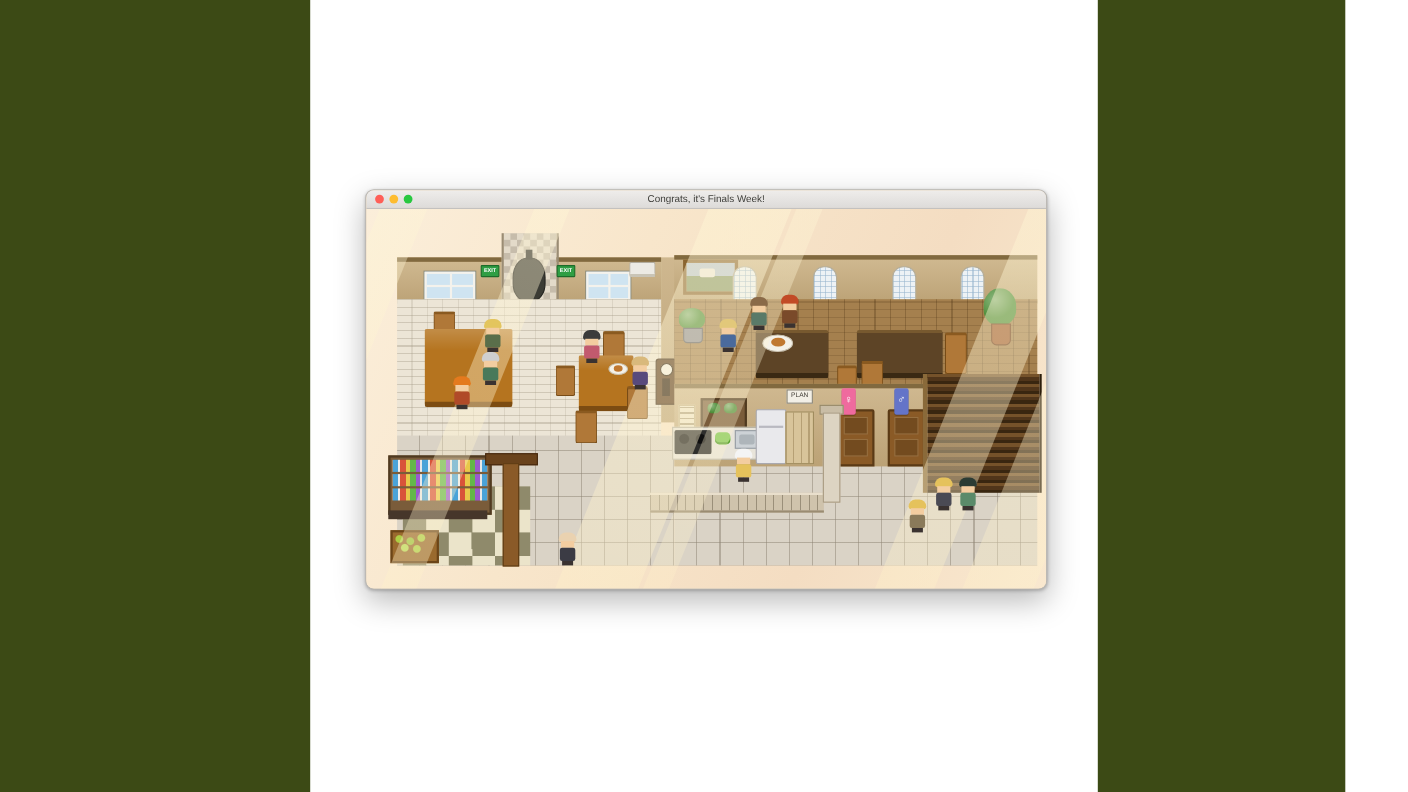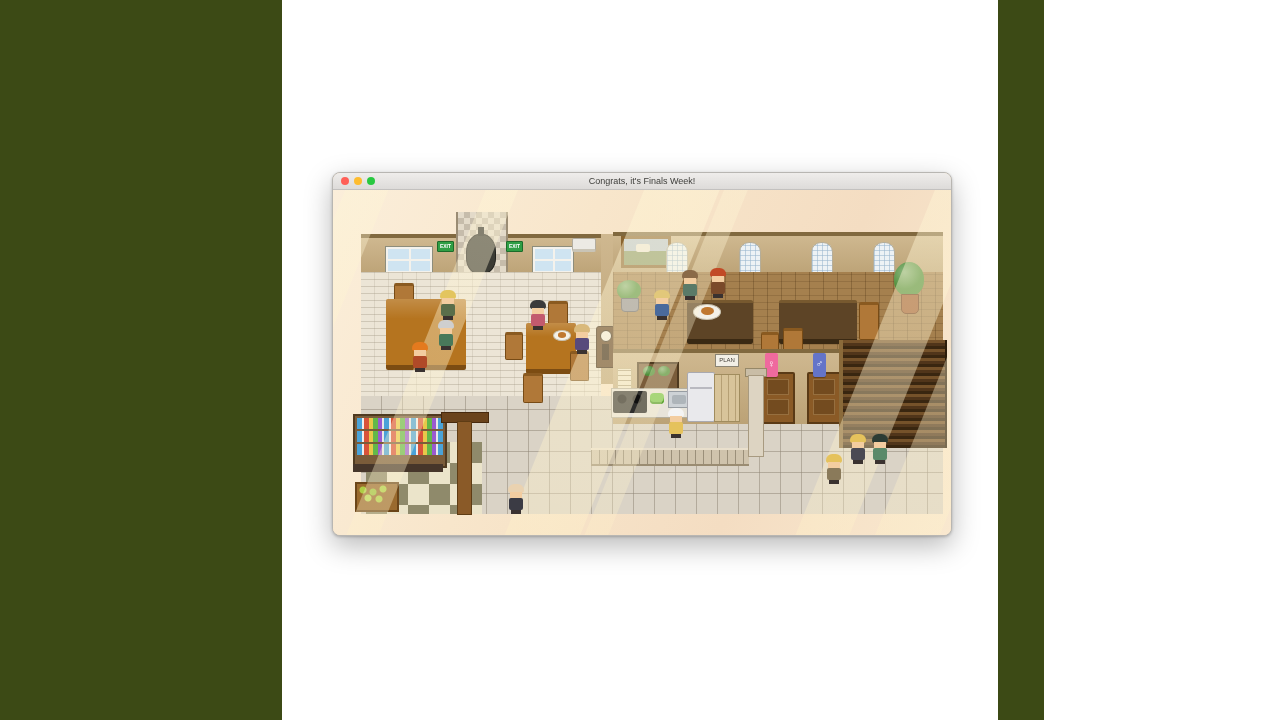--- a/index.html
+++ b/index.html
@@ -1,16 +1,16 @@
 <!DOCTYPE html>
 <html><head>
 <meta charset="utf-8">
 <style>
   html,body{margin:0;padding:0;background:#ffffff;}
-  #stage{position:relative;width:1044px;height:720px;overflow:hidden;background:#ffffff;
+  #stage{position:relative;width:1223px;height:720px;overflow:hidden;background:#ffffff;
          font-family:"Liberation Sans", sans-serif;}
   .abs{position:absolute;}
   
   .sidebar{top:0;width:282px;height:720px;}
   
   #game-window{left:332px;top:172px;width:618px;height:362px;border-radius:8px;
       box-shadow:0 10px 28px rgba(0,0,0,.28),0 1px 3px rgba(0,0,0,.22);
       overflow:hidden;border:1px solid #b8b6b2;background:#f8e6cb;}
   #titlebar{left:0;top:0;width:100%;height:16px;
       background:linear-gradient(#efedeb,#dddbd9);border-bottom:1px solid #c3c1bf;}

